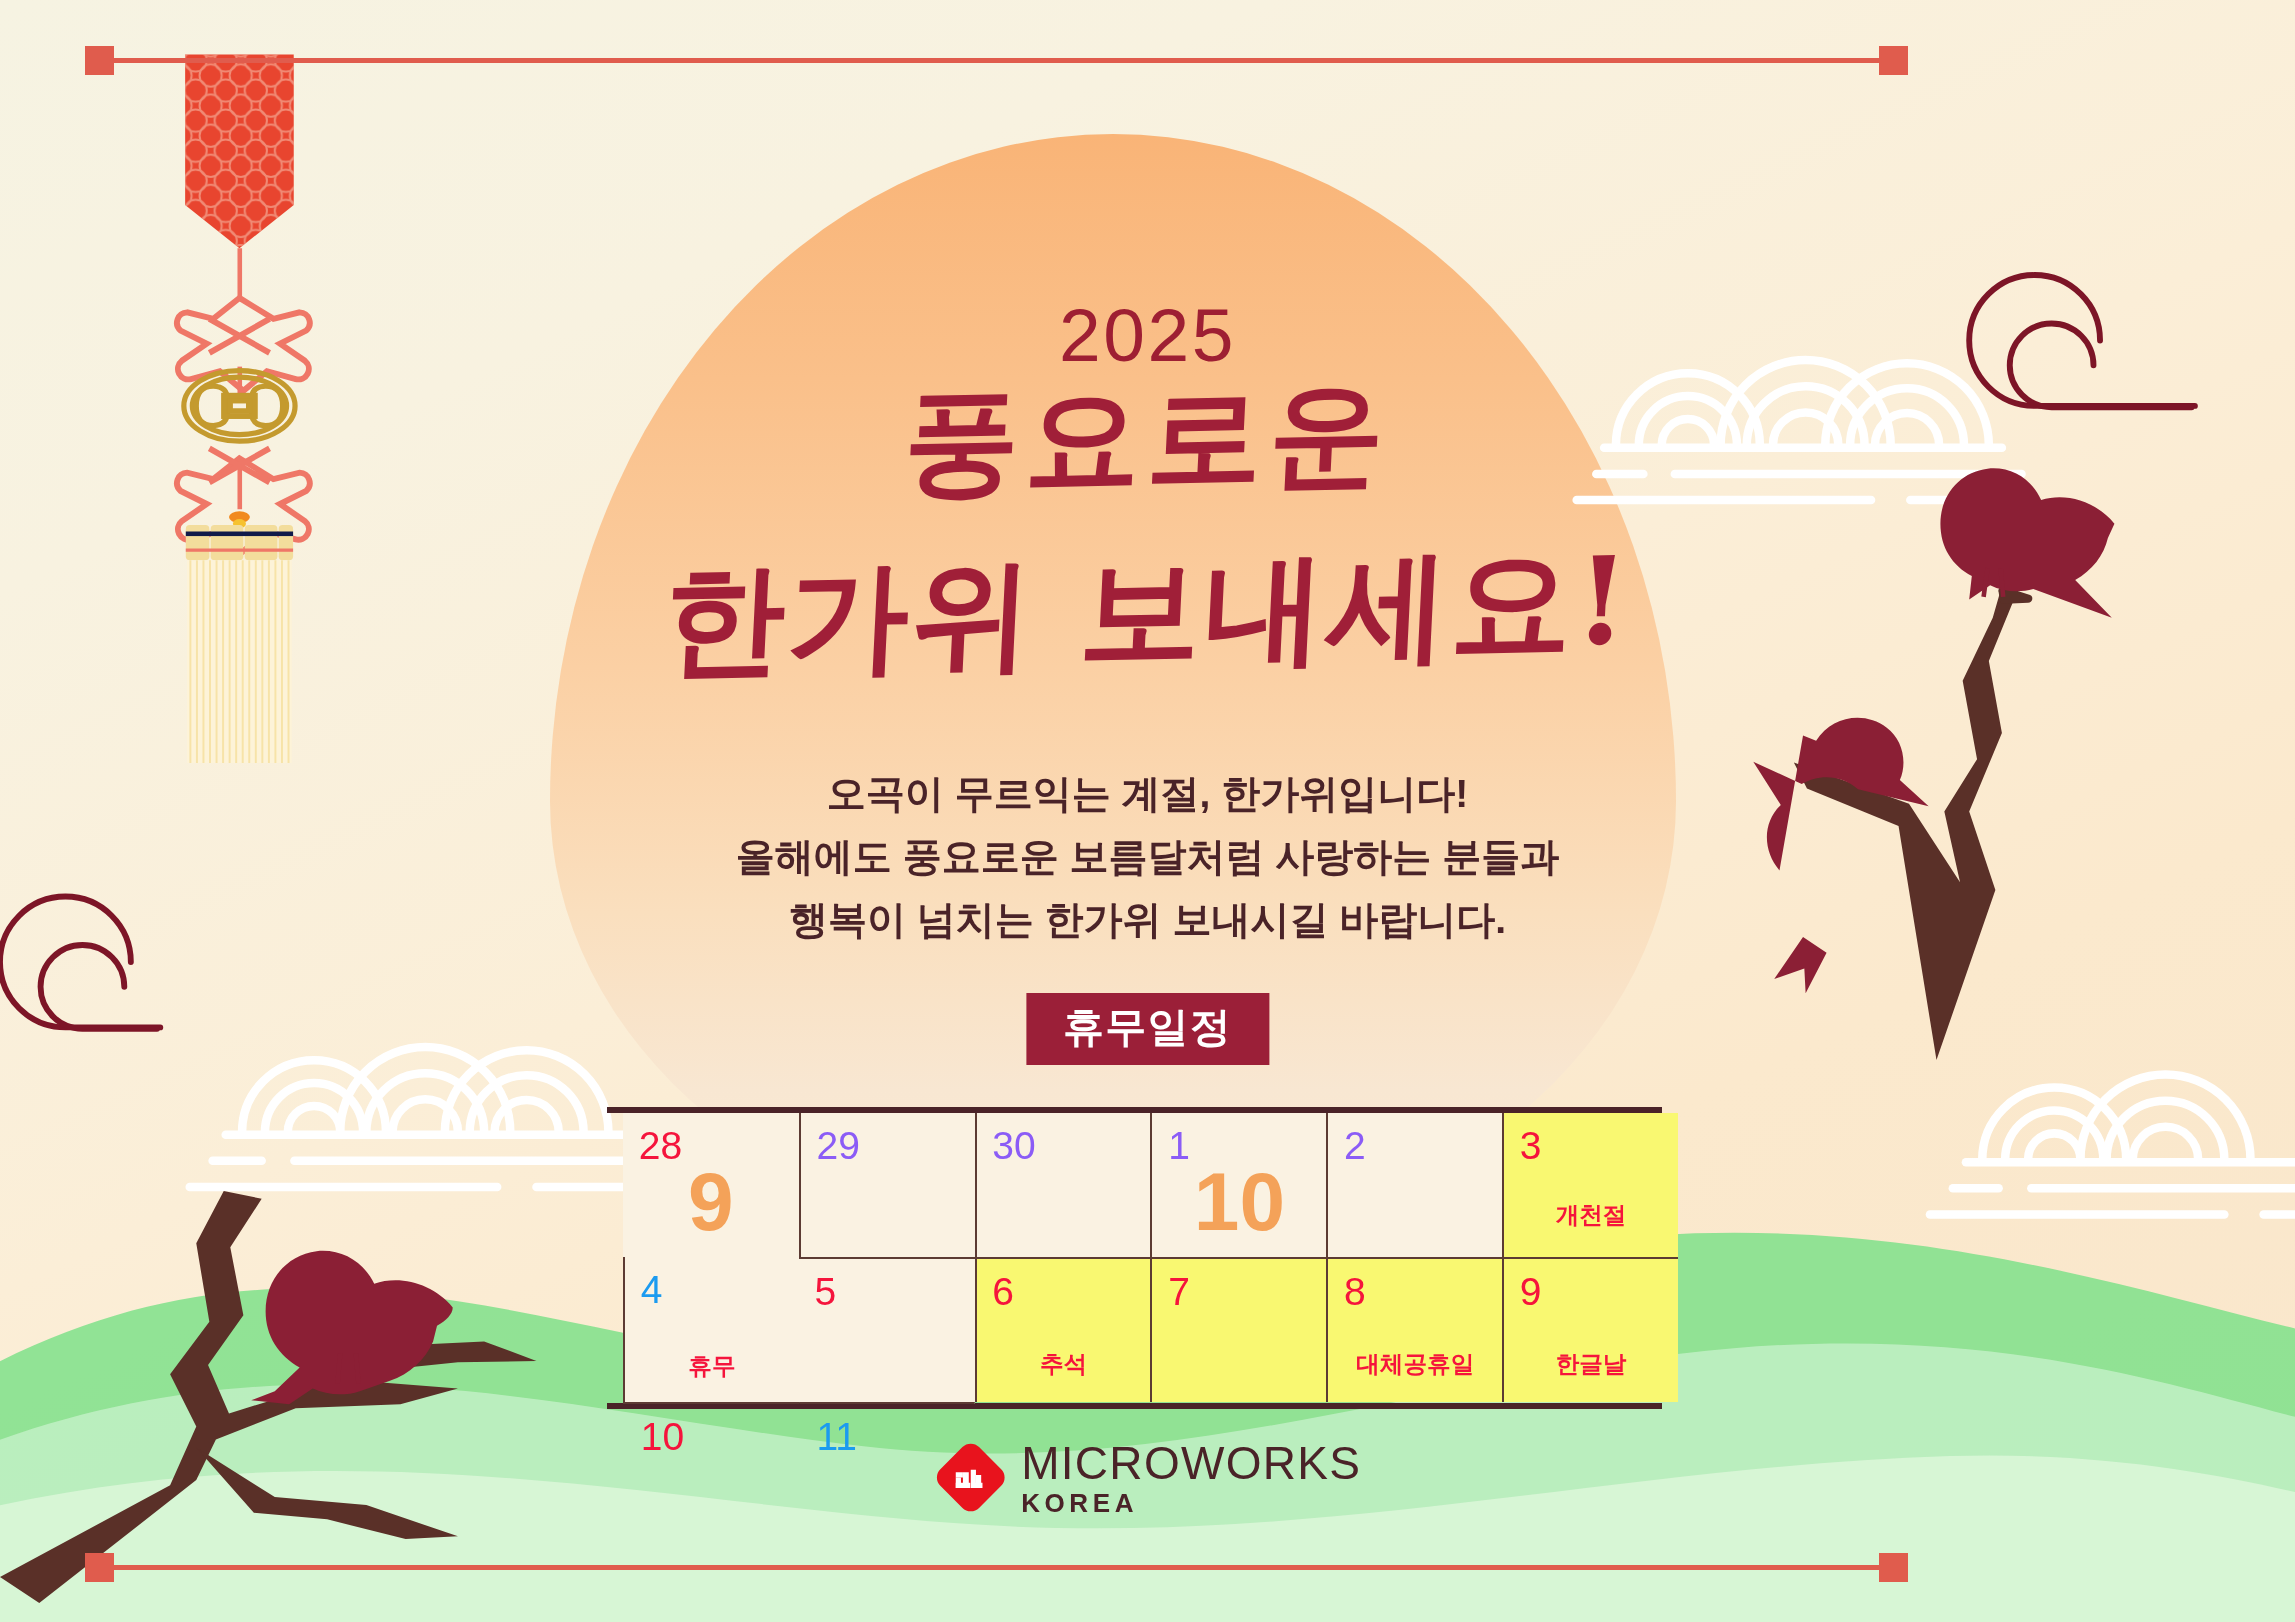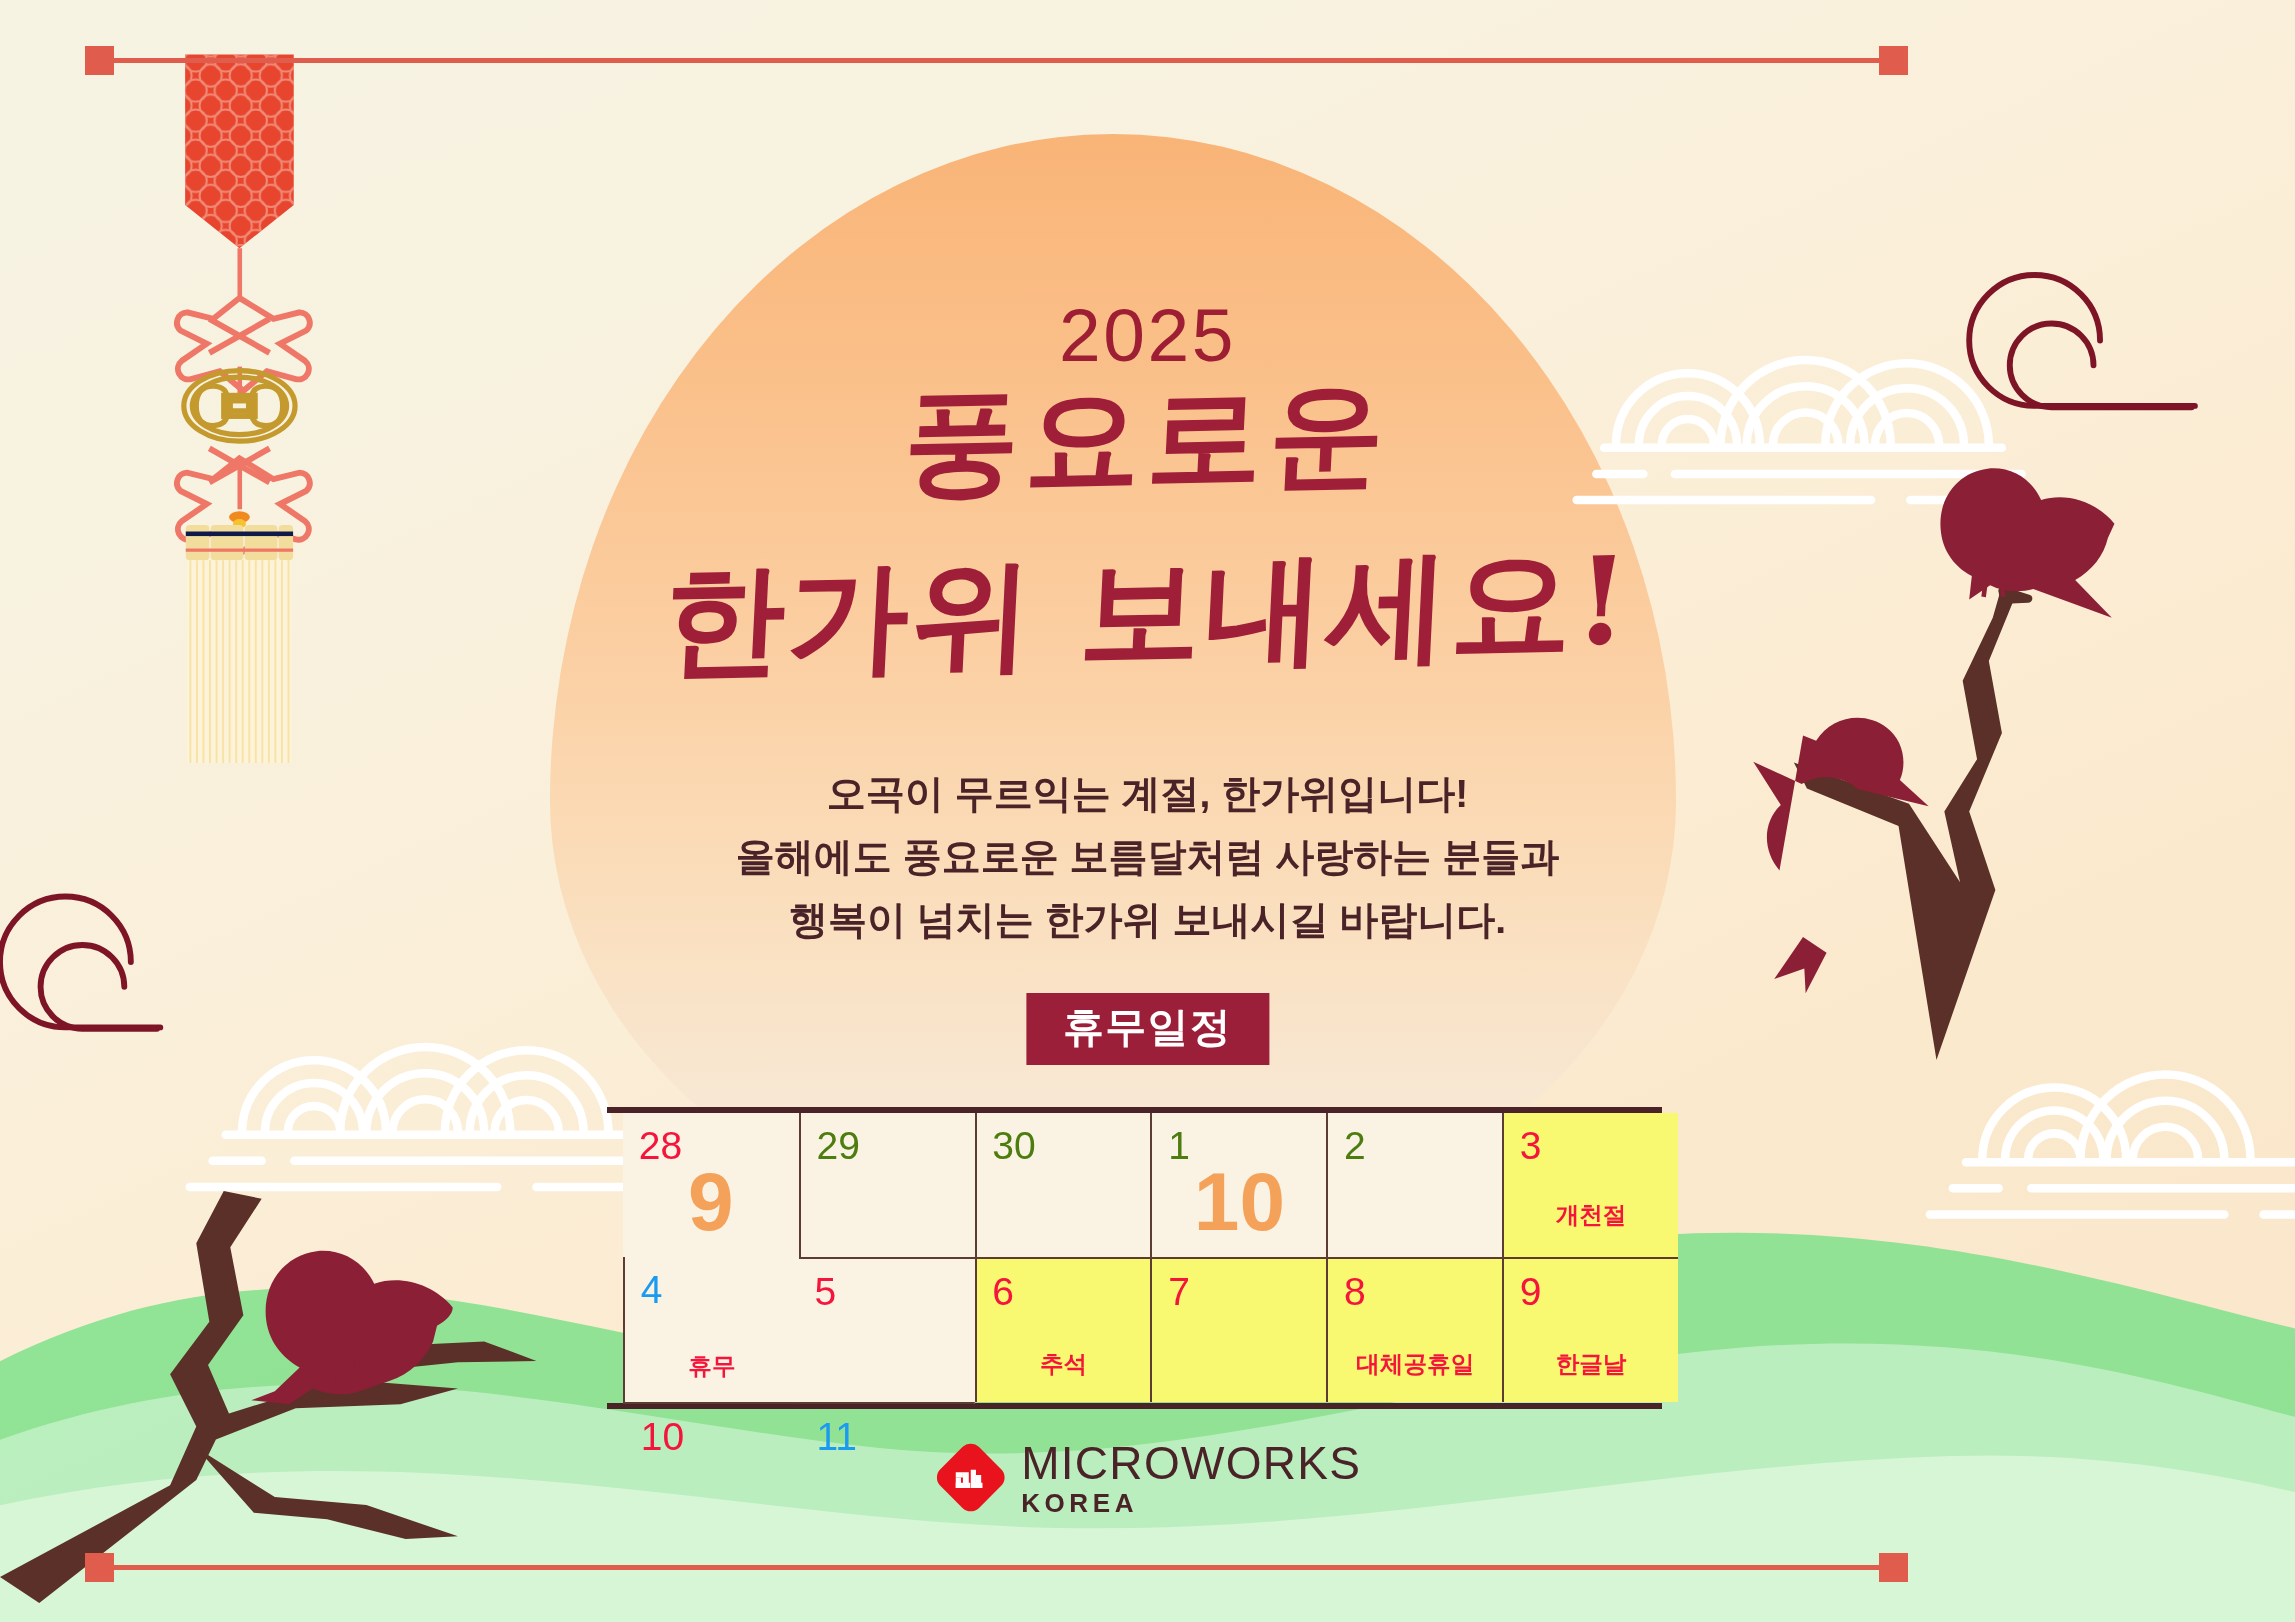--- a/index.html
+++ b/index.html
@@ -46,21 +46,21 @@
   
   #cal{position:absolute;left:607px;top:1107px;width:1055px;height:302px;}
   .cal-edge{position:absolute;left:0;width:1055px;height:5.9px;background:#4a2328;}
   .cal-grid{position:absolute;left:16px;top:5.9px;width:1055px;height:291px;display:grid;
     grid-template-columns:repeat(6,1fr);grid-template-rows:1fr 1fr;}
   .cell{position:relative;border-left:2px solid #5c3b33;box-sizing:border-box;background:#faf2e2;}
   .cell.first{border-left:none;}
   .cell.hl{background:#f9f871;}
   .daynum{position:absolute;left:15.7px;top:13px;font-size:39px;line-height:1;font-weight:400;}
   .d-red{color:#f5143c;}
-  .d-dark{color:#4d7c0f;}
+  .d-dark{color:#8b5cf6;}
   .d-blue{color:#1b9bf0;}
   .monthmark{position:absolute;left:50%;transform:translateX(-50%);top:48px;
     font-size:82px;line-height:1;font-weight:700;color:#f4a259;}
   .note{position:absolute;left:0;right:0;bottom:25px;text-align:center;
     font-size:23.6px;font-weight:700;color:#f5143c;line-height:1;}
   .note-r1{bottom:30px;}
   
   #logo{position:absolute;left:50%;transform:translateX(-50%);top:1440px;
     display:flex;align-items:center;gap:14.4px;}
   .logo-words{display:flex;flex-direction:column;line-height:1;}

